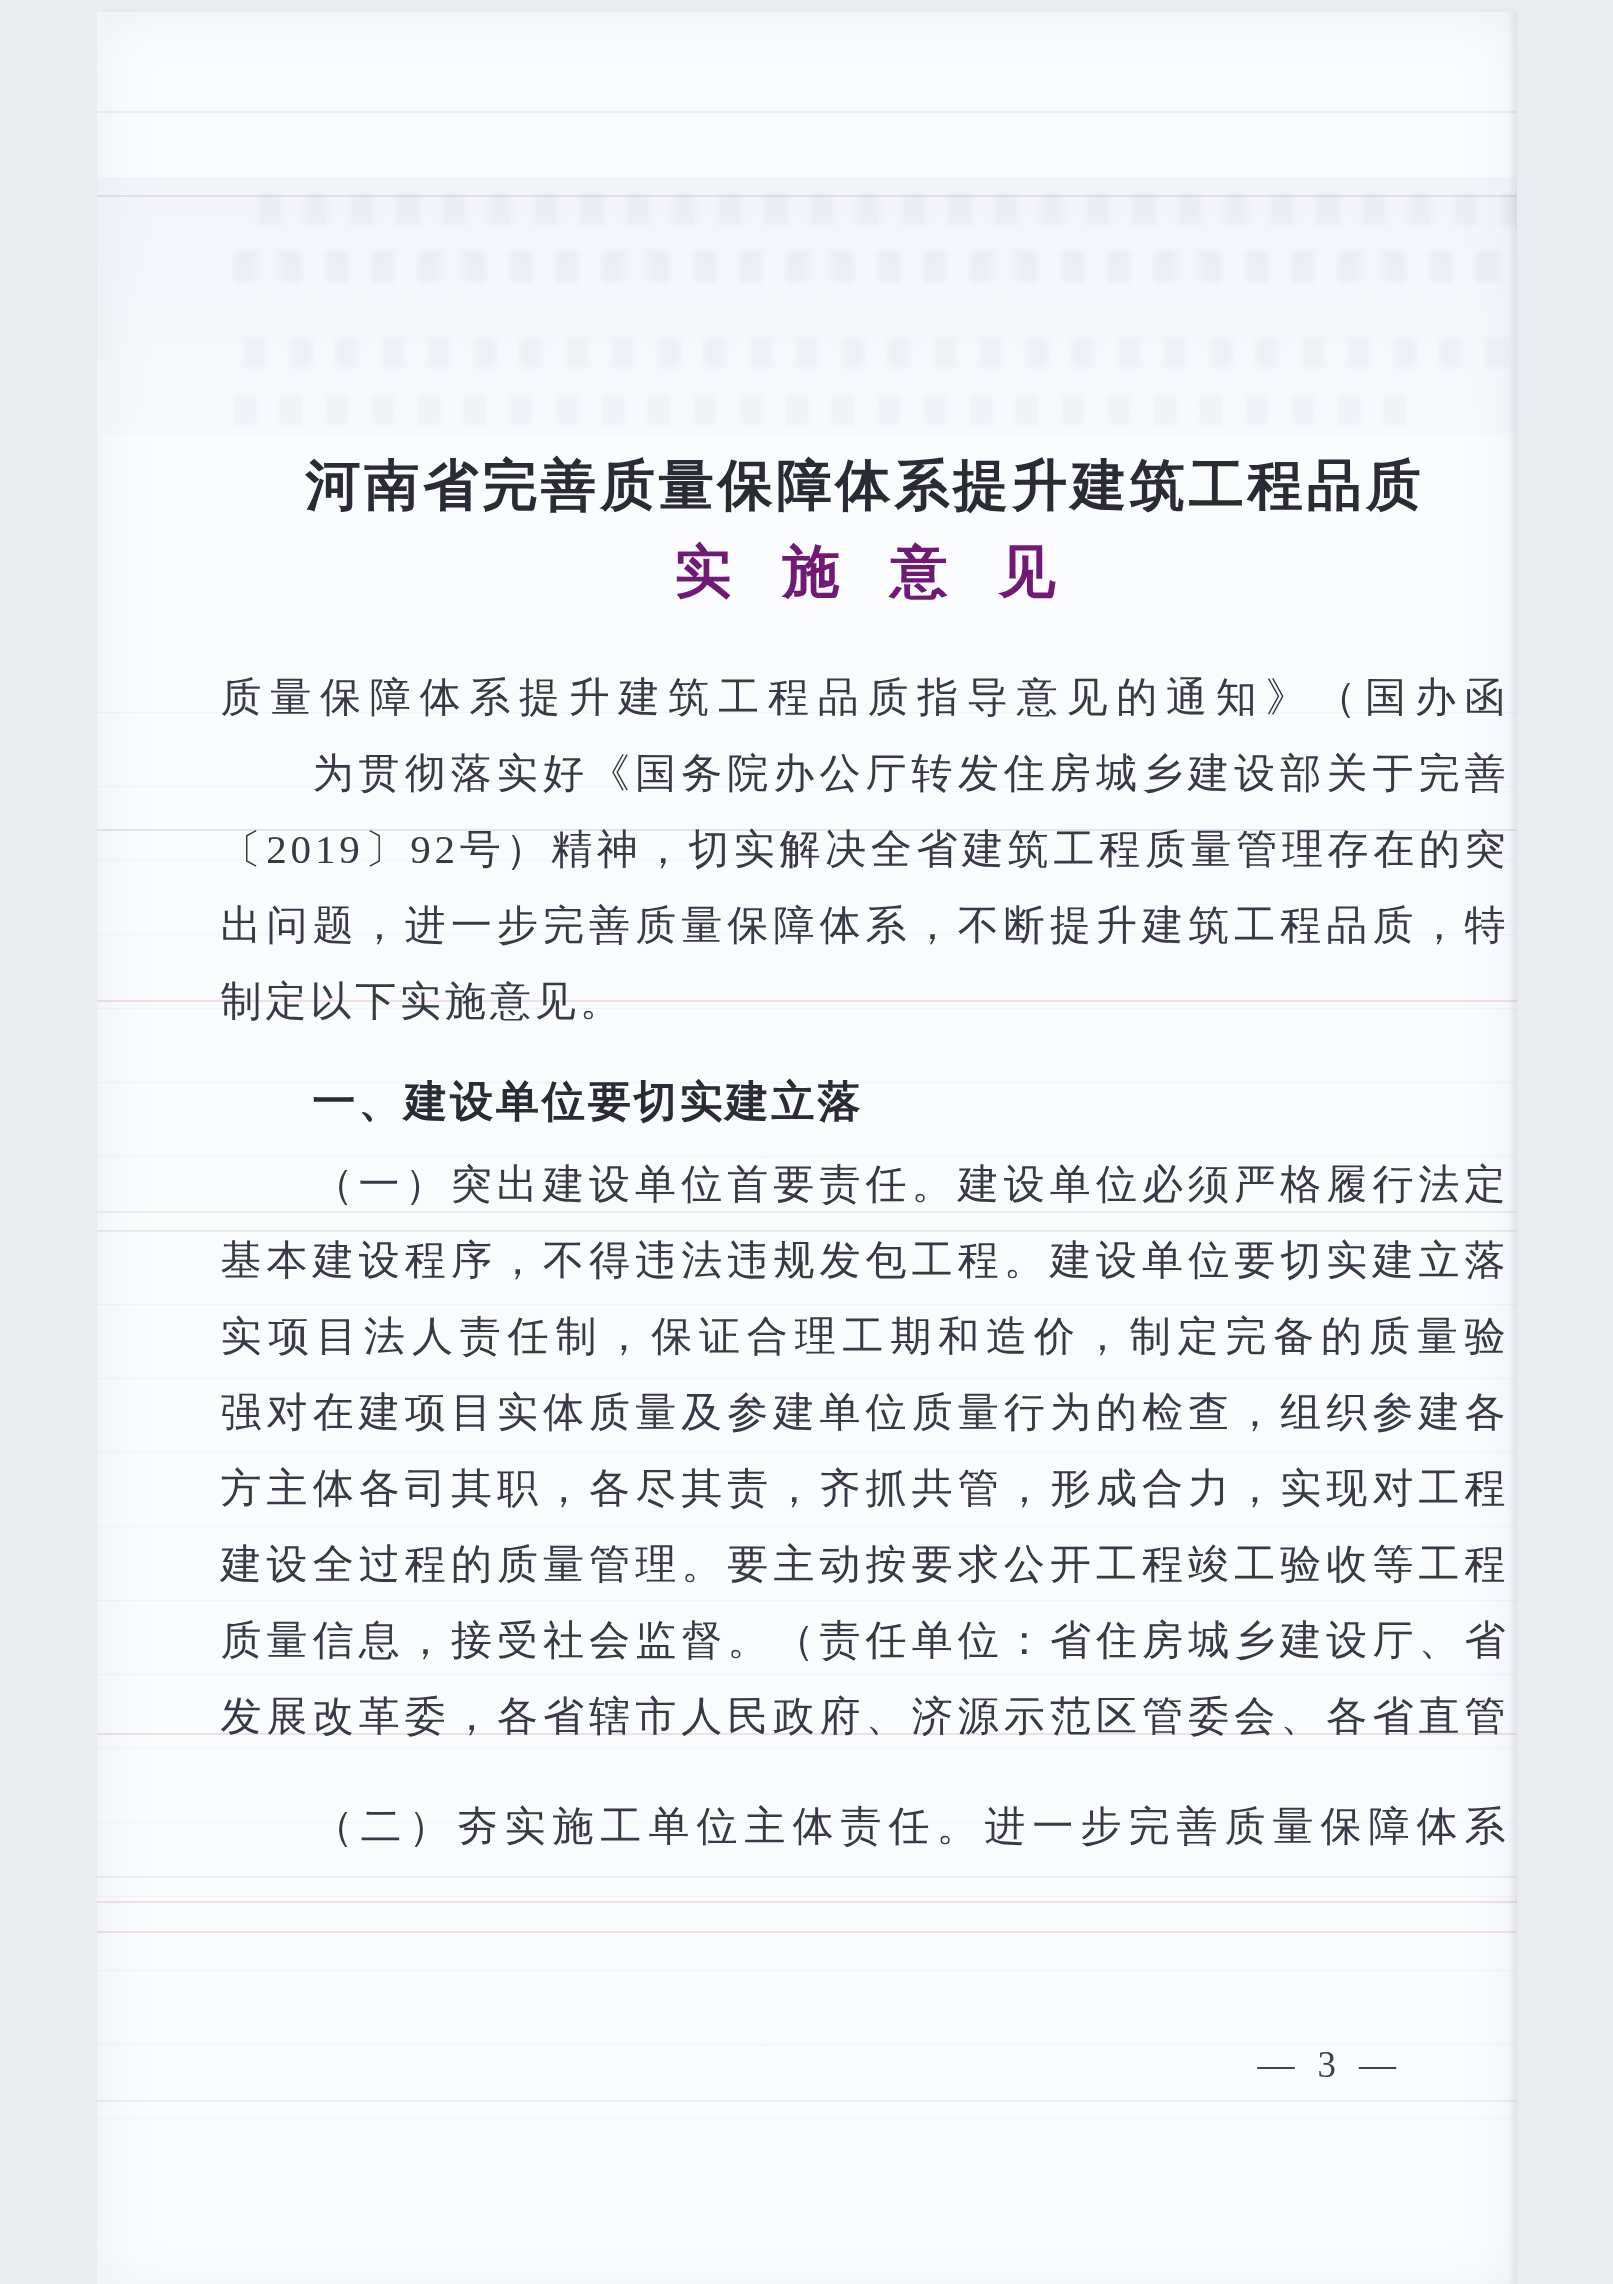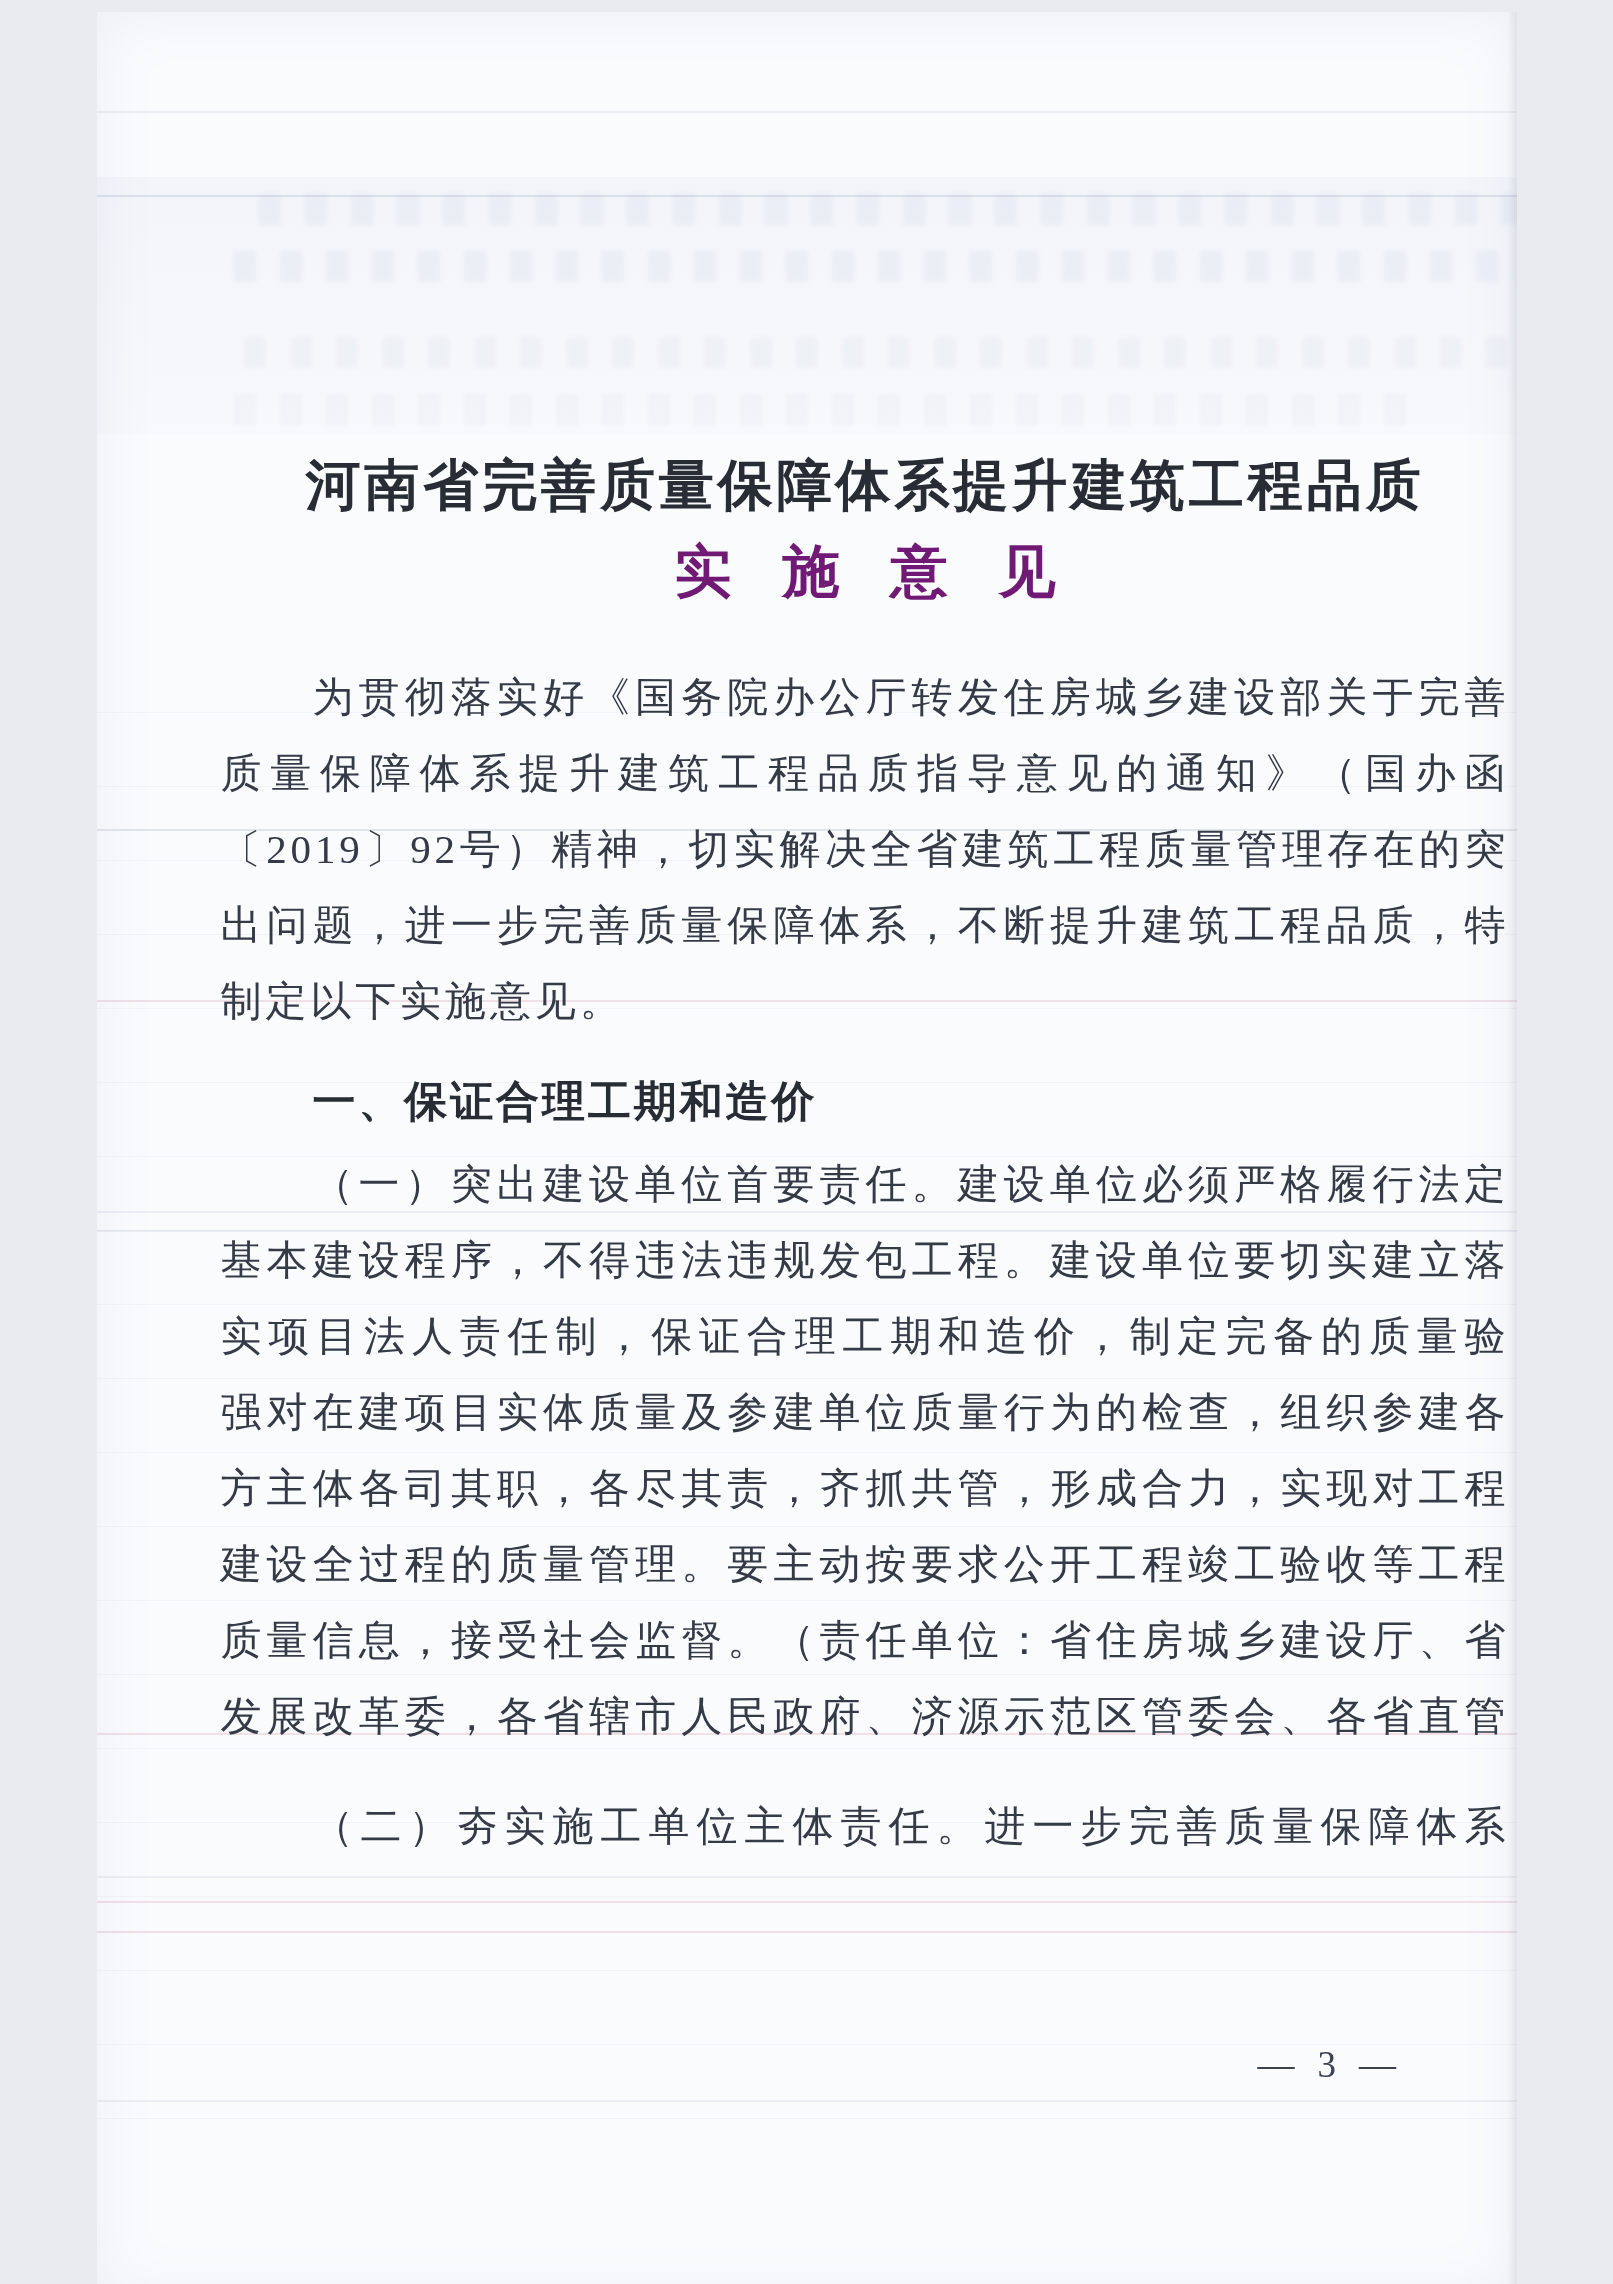--- a/index.html
+++ b/index.html
@@ -91,28 +91,28 @@
   <div class="vline-right"></div>
   <div class="edge-right"></div>
   <div class="edge-bottom"></div>
 
   <div class="content">
 
     <div class="title-line1">河南省完善质量保障体系提升建筑工程品质</div>
     <div class="title-line2">实施意见</div>
 
     <div class="body-block">
+      <div class="line fill">质量保障体系提升建筑工程品质指导意见的通知》（国办函</div>
       <div class="line fill indent">为贯彻落实好《国务院办公厅转发住房城乡建设部关于完善</div>
-      <div class="line fill">质量保障体系提升建筑工程品质指导意见的通知》（国办函</div>
       <div class="line fill">〔2019〕92号）精神，切实解决全省建筑工程质量管理存在的突</div>
       <div class="line fill">出问题，进一步完善质量保障体系，不断提升建筑工程品质，特</div>
       <div class="line">制定以下实施意见。</div>
     </div>
 
-    <div class="heading">一、保证合理工期和造价</div>
+    <div class="heading">一、建设单位要切实建立落</div>
 
     <div class="para2">
       <div class="line fill indent">（一）突出建设单位首要责任。建设单位必须严格履行法定</div>
       <div class="line fill">基本建设程序，不得违法违规发包工程。建设单位要切实建立落</div>
       <div class="line fill">实项目法人责任制，保证合理工期和造价，制定完备的质量验</div>
       <div class="line fill">强对在建项目实体质量及参建单位质量行为的检查，组织参建各</div>
       <div class="line fill">方主体各司其职，各尽其责，齐抓共管，形成合力，实现对工程</div>
       <div class="line fill">建设全过程的质量管理。要主动按要求公开工程竣工验收等工程</div>
       <div class="line fill">质量信息，接受社会监督。（责任单位：省住房城乡建设厅、省</div>
       <div class="line fill">发展改革委，各省辖市人民政府、济源示范区管委会、各省直管</div>

